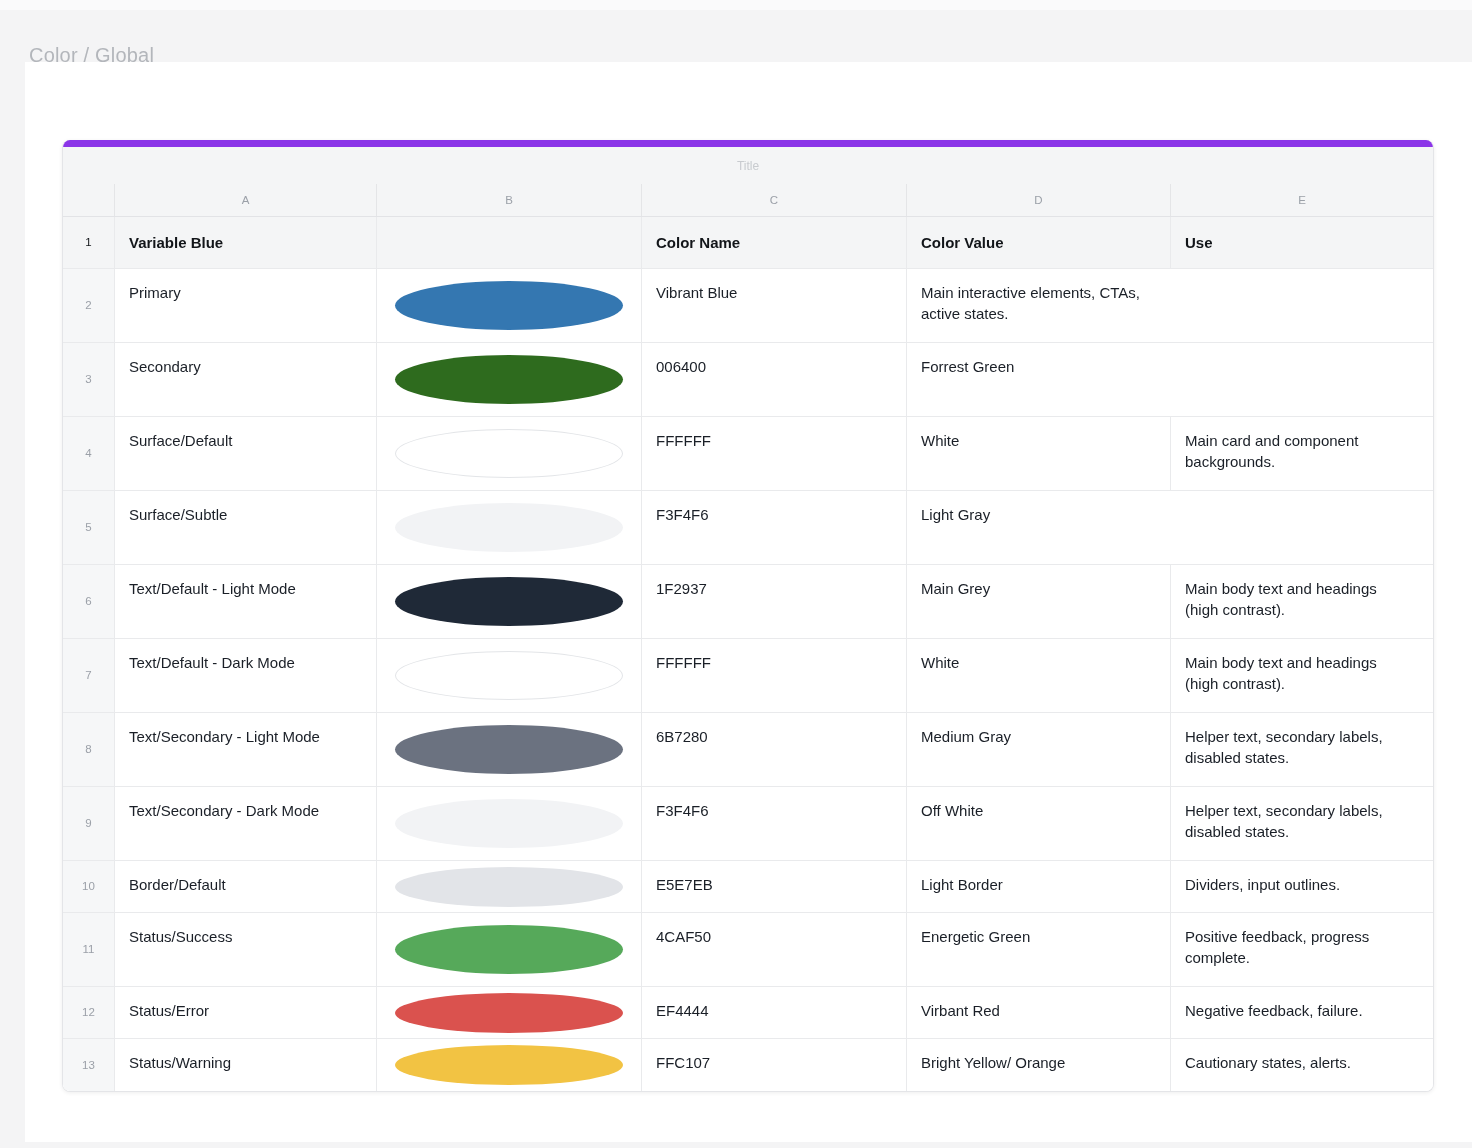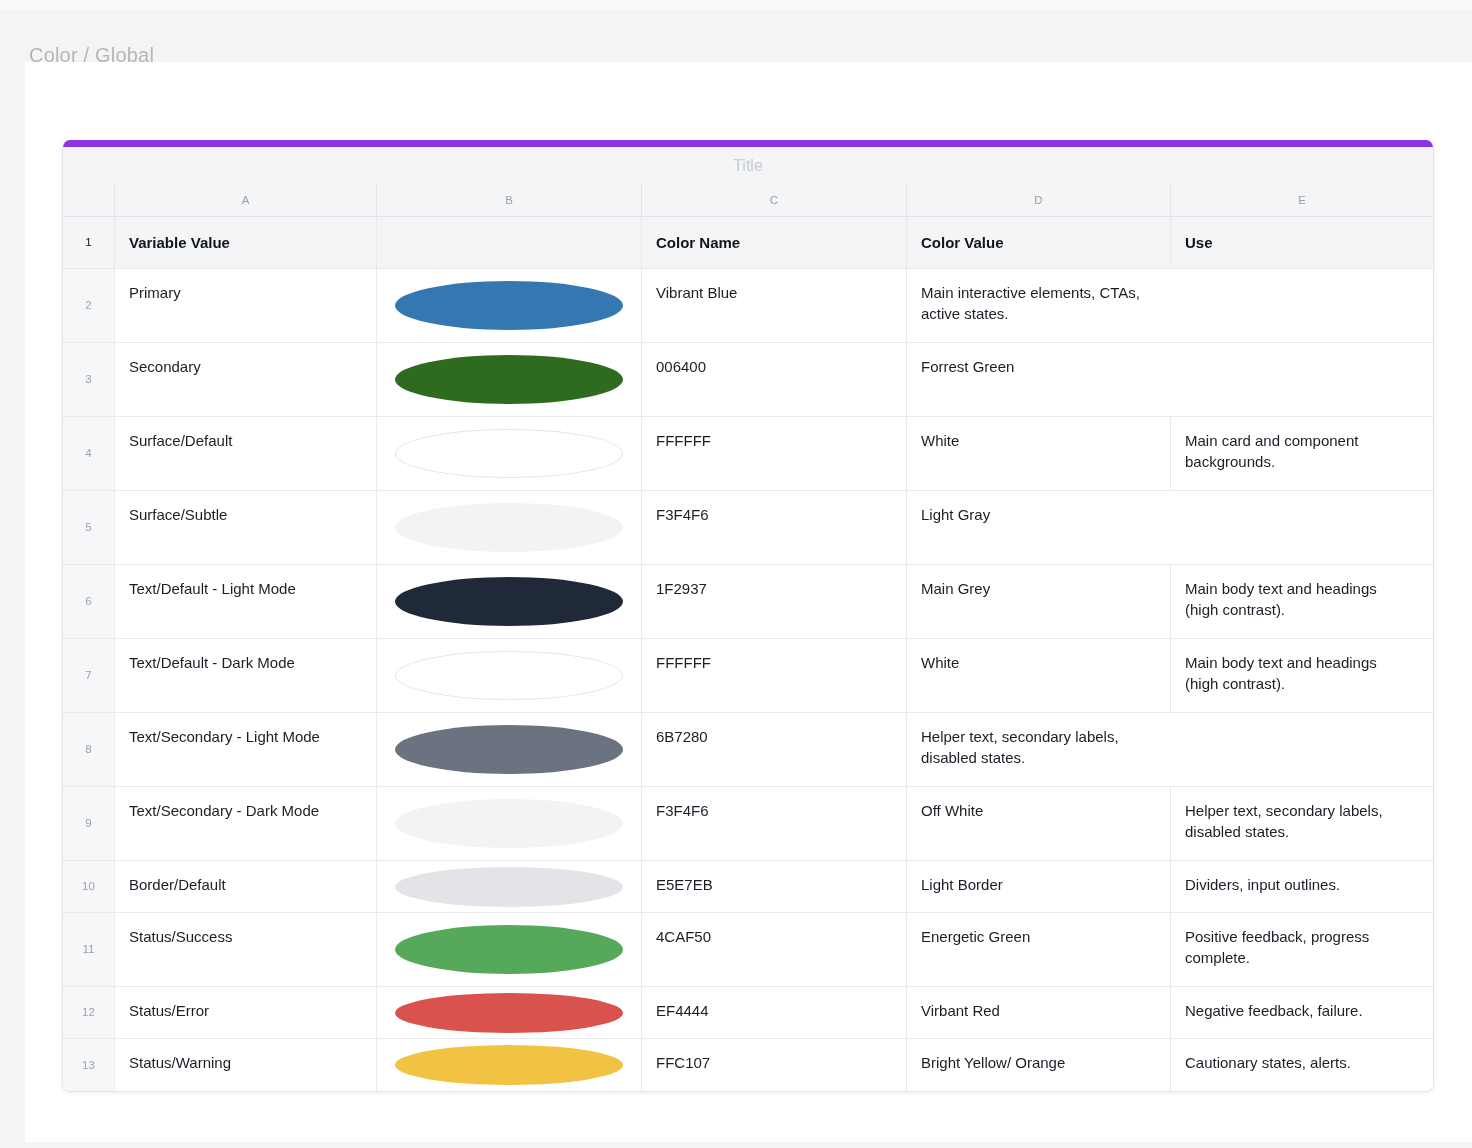--- a/index.html
+++ b/index.html
@@ -12,21 +12,21 @@
 
   .canvas { position:absolute; left:25px; top:62px; right:0; bottom:6px; background:#FFFFFF; }
 
   .sheet { position:absolute; left:37px; top:78px; width:1372px;
     border:1px solid #E4E5E8; border-top:none; border-radius:8px;
     overflow:hidden; box-shadow:0 1px 4px rgba(0,0,0,.07); background:#fff; }
 
   .accent-bar { height:7px; width:100%; }
 
   .title-row { height:37px; background:#F4F5F6; display:flex; align-items:center; justify-content:center; }
-  .title-row span { font-size:16px; color:#C8CBCF; }
+  .title-row span { font-size:12px; color:#C8CBCF; }
 
   .grid-cols { display:grid; grid-template-columns:51px 262px 265px 265px 264px 1fr; }
 
   .letters-row { background:#F4F5F6; border-bottom:1px solid #E2E3E6; }
   .letter-cell { height:32px; display:flex; align-items:center; justify-content:center;
     font-size:11.5px; color:#9BA0A8; border-left:1px solid #E4E5E7; }
   .corner-cell { border-left:none; }
 
   .trow { border-bottom:1px solid #E9EAEC; background:#fff; }
   .trow:last-child { border-bottom:none; }
@@ -71,21 +71,21 @@
         <div class="letter-cell">C</div>
         <div class="letter-cell">D</div>
         <div class="letter-cell">E</div>
       </div>
 
     <div class="grid-cols trow header-row">
       <div class="cell rownum">
           <span>1</span>
         </div>
       <div class="cell">
-          <span>Variable Value</span>
+          <span>Variable Blue</span>
         </div>
       <div class="cell">
           <span></span>
         </div>
       <div class="cell">
           <span>Color Name</span>
         </div>
       <div class="cell">
           <span>Color Value</span>
         </div>
@@ -166,20 +166,21 @@
   </div>
         <div class="grid-cols trow data-row">
     <div class="cell rownum">
             <span>8</span>
           </div>
     <div class="cell"><span>Text/Secondary - Light Mode</span></div>
     <div class="cell swatch-cell">
             <span class="swatch" style="background: rgb(107, 114, 128);"></span>
           </div>
     <div class="cell"><span>6B7280</span></div>
+    <div class="cell"><span>Medium Gray</span></div>
     <div class="cell"><span>Helper text, secondary labels, disabled states.</span></div>
   </div>
         <div class="grid-cols trow data-row">
     <div class="cell rownum">
             <span>9</span>
           </div>
     <div class="cell"><span>Text/Secondary - Dark Mode</span></div>
     <div class="cell swatch-cell">
             <span class="swatch" style="background: rgb(242, 243, 245);"></span>
           </div>

